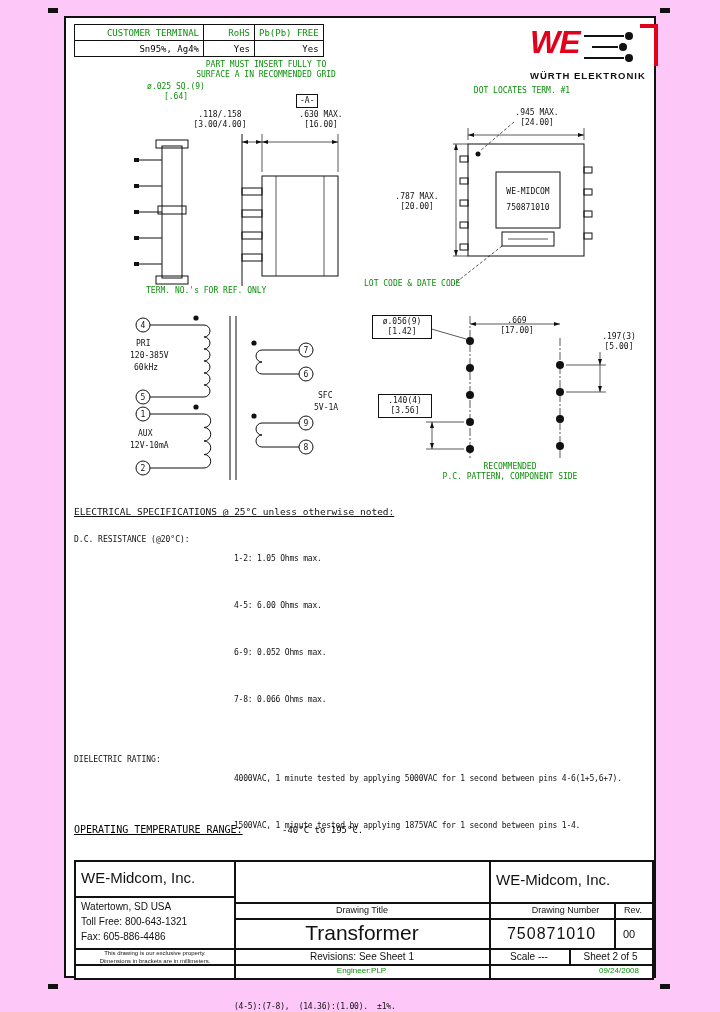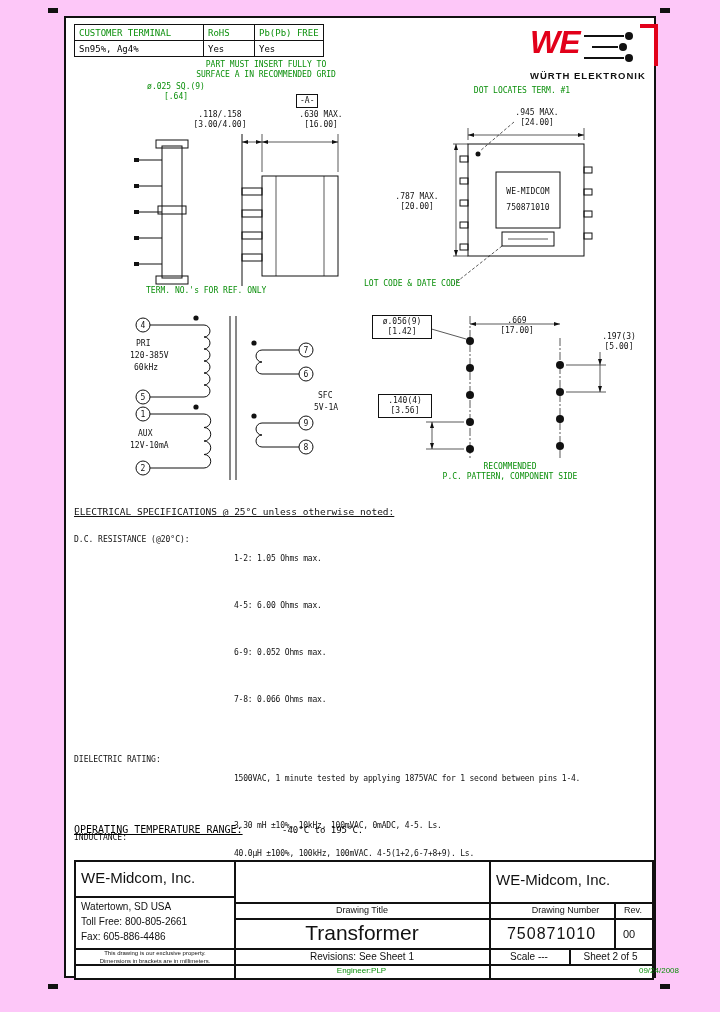--- a/index.html
+++ b/index.html
@@ -18,21 +18,21 @@
   
   .dim, .note {
     position:absolute; color:#111;
     font:8px "DejaVu Sans Mono", monospace; line-height:10px;
   }
   .dim { text-align:center; }
   .grn { color:#0b8f0b; }
   .boxed { border:1px solid #111; padding:1px 3px; background:#fff; }
 
   
-  table.term { position:absolute; left:8px; top:6px; border-collapse:collapse; }
+  table.term { position:absolute; left:8px; top:6px; border-collapse:collapse;text-align:right; }
   table.term td {
     border:1px solid #111; height:15px; padding:0 4px;
     font:9px "DejaVu Sans Mono", monospace; white-space:nowrap;
   }
   table.term td.c1{ width:120px; } table.term td.c2{ width:42px;margin-left:17px; } table.term td.c3{ width:52px;margin-left:28px; }
   table.term tr.hdr td { color:#0b8f0b; }
 
   
   .logo { position:absolute; left:456px; top:6px; width:136px; height:66px; }
   .logo .we {
@@ -347,20 +347,21 @@
       <div class="spec-vals">
         <div>1-2: 1.05 Ohms max.</div>
         <div>4-5: 6.00 Ohms max.</div>
         <div>6-9: 0.052 Ohms max.</div>
         <div>7-8: 0.066 Ohms max.</div>
       </div>
     </div>
     <div class="spec-row">
       <div class="spec-label">DIELECTRIC RATING:</div>
       <div class="spec-vals">
+        <div>4000VAC, 1 minute tested by applying 5000VAC for 1 second between pins 4-6(1+5,6+7).</div>
         <div>1500VAC, 1 minute tested by applying 1875VAC for 1 second between pins 1-4.</div>
       </div>
     </div>
     <div class="spec-row">
       <div class="spec-label">INDUCTANCE:</div>
       <div class="spec-vals"><div>3.30 mH ±10%, 10kHz, 100mVAC, 0mADC, 4-5. Ls.</div></div>
     </div>
     <div class="spec-row">
       <div class="spec-label">LEAKAGE INDUCTANCE:</div>
       <div class="spec-vals"><div>40.0µH ±100%, 100kHz, 100mVAC. 4-5(1+2,6-7+8+9). Ls.</div></div>
@@ -385,36 +386,36 @@
     <div class="vl" style="left:538px; top:40px; height:46px;"></div>
     <div class="vl" style="left:493px; top:86px; height:16px;"></div>
     <div class="hl" style="left:0; top:34px; width:158px;"></div>
     <div class="hl" style="left:158px; top:40px; width:418px;"></div>
     <div class="hl" style="left:158px; top:56px; width:418px;"></div>
     <div class="hl" style="left:0; top:86px; width:576px;"></div>
     <div class="hl" style="left:0; top:102px; width:576px;"></div>
 
     <div class="tb-cell company" style="left:5px; top:7px;">WE-Midcom, Inc.</div>
     <div class="tb-cell addr" style="left:5px; top:39px;">Watertown, SD  USA</div>
-    <div class="tb-cell addr" style="left:5px; top:54px;">Toll Free:  800-805-2661</div>
+    <div class="tb-cell addr" style="left:5px; top:54px;">Toll Free:  800-643-1321</div>
     <div class="tb-cell addr" style="left:5px; top:69px;">Fax: 605-886-4486</div>
     <div class="tb-cell fineprint" style="left:2px; top:88px; width:154px;">
       <span>This drawing is our exclusive property.</span><br>
       <span>Dimensions in brackets are in millimeters.</span>
     </div>
 
     <div class="tb-cell celllabel" style="left:160px; top:43px; width:252px;">Drawing Title</div>
     <div class="tb-cell bigtitle" style="left:160px; top:59px; width:252px;">Transformer</div>
     <div class="tb-cell rowtxt" style="left:160px; top:89px; width:252px;">Revisions:  See Sheet 1</div>
 
     <div class="tb-cell company" style="left:420px; top:9px;">WE-Midcom, Inc.</div>
     <div class="tb-cell celllabel" style="left:414px; top:43px; width:123px;padding-left:14px;">Drawing Number</div>
     <div class="tb-cell celllabel" style="left:539px; top:43px; width:36px;">Rev.</div>
     <div class="tb-cell dnum" style="left:414px; top:63px; width:123px;">750871010</div>
     <div class="tb-cell revval" style="left:539px; top:66px; width:28px;">00</div>
     <div class="tb-cell rowtxt" style="left:414px; top:89px; width:78px;">Scale ---</div>
     <div class="tb-cell rowtxt" style="left:494px; top:89px; width:81px;">Sheet 2 of 5</div>
 
     <div class="tb-cell striptxt" style="left:158px; top:104px; width:255px; text-align:center;">Engineer:PLP</div>
-    <div class="tb-cell striptxt" style="left:413px; top:104px; width:150px; text-align:right;padding-left:40px;">09/24/2008</div>
+    <div class="tb-cell striptxt" style="left:413px; top:104px; width:150px; text-align:right;">09/24/2008</div>
   </div>
 
 </div>
 
 </body></html>

